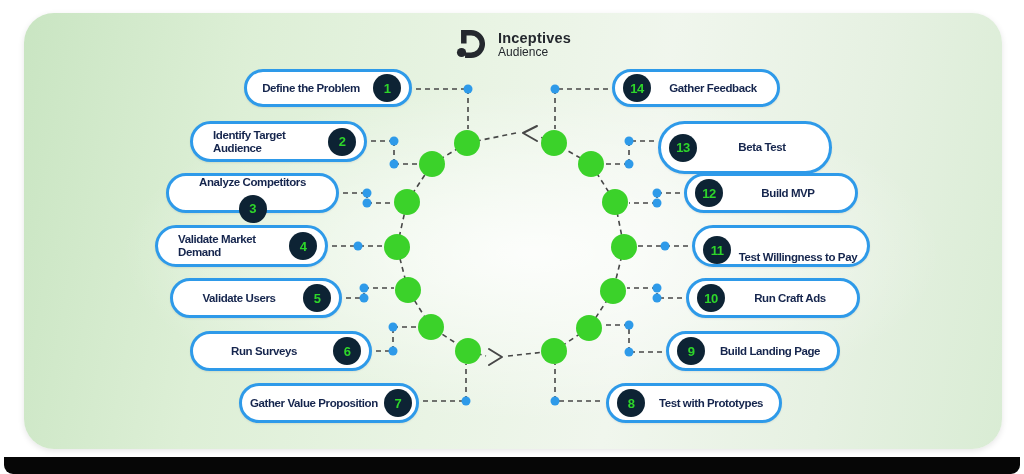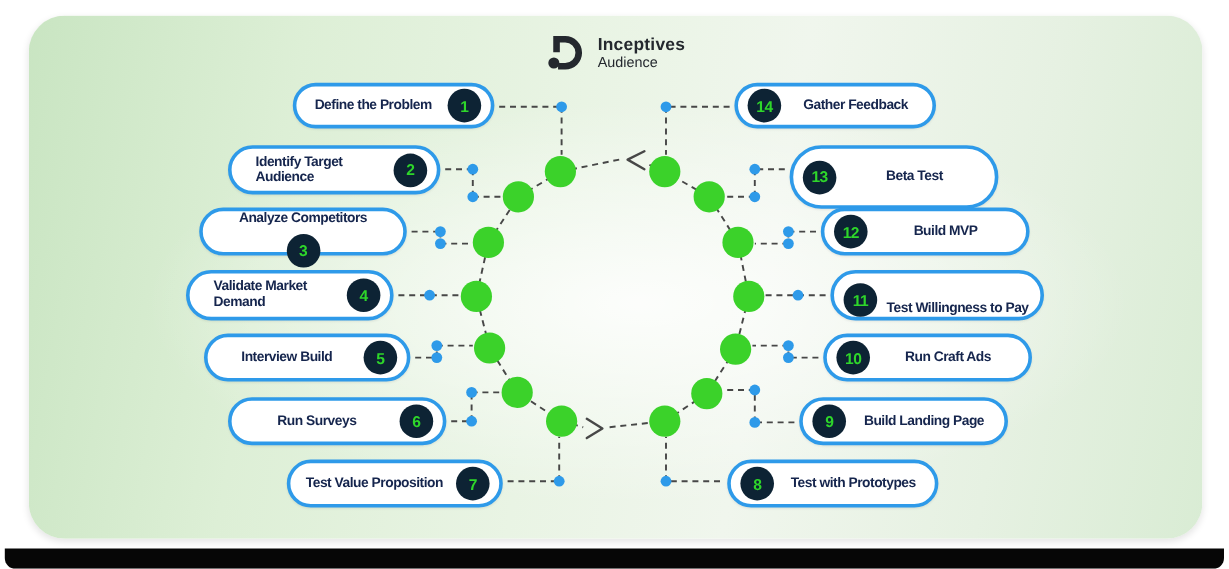--- a/index.html
+++ b/index.html
@@ -173,29 +173,29 @@
   </div>
   <div class="pill p3">
     <span class="label">Analyze Competitors</span>
     <span class="badge">3</span>
   </div>
   <div class="pill p4 two-line">
     <span class="label">Validate Market Demand</span>
     <span class="badge">4</span>
   </div>
   <div class="pill p5">
-    <span class="label">Interview Build</span>
+    <span class="label">Validate Users</span>
     <span class="badge">5</span>
   </div>
   <div class="pill p6">
     <span class="label">Run Surveys</span>
     <span class="badge">6</span>
   </div>
   <div class="pill p7">
-    <span class="label">Test Value Proposition</span>
+    <span class="label">Gather Value Proposition</span>
     <span class="badge">7</span>
   </div>
 
   <div class="pill p14">
     <span class="badge">14</span>
     <span class="label">Gather Feedback</span>
   </div>
   <div class="pill p13">
     <span class="badge">13</span>
     <span class="label">Beta Test</span>

